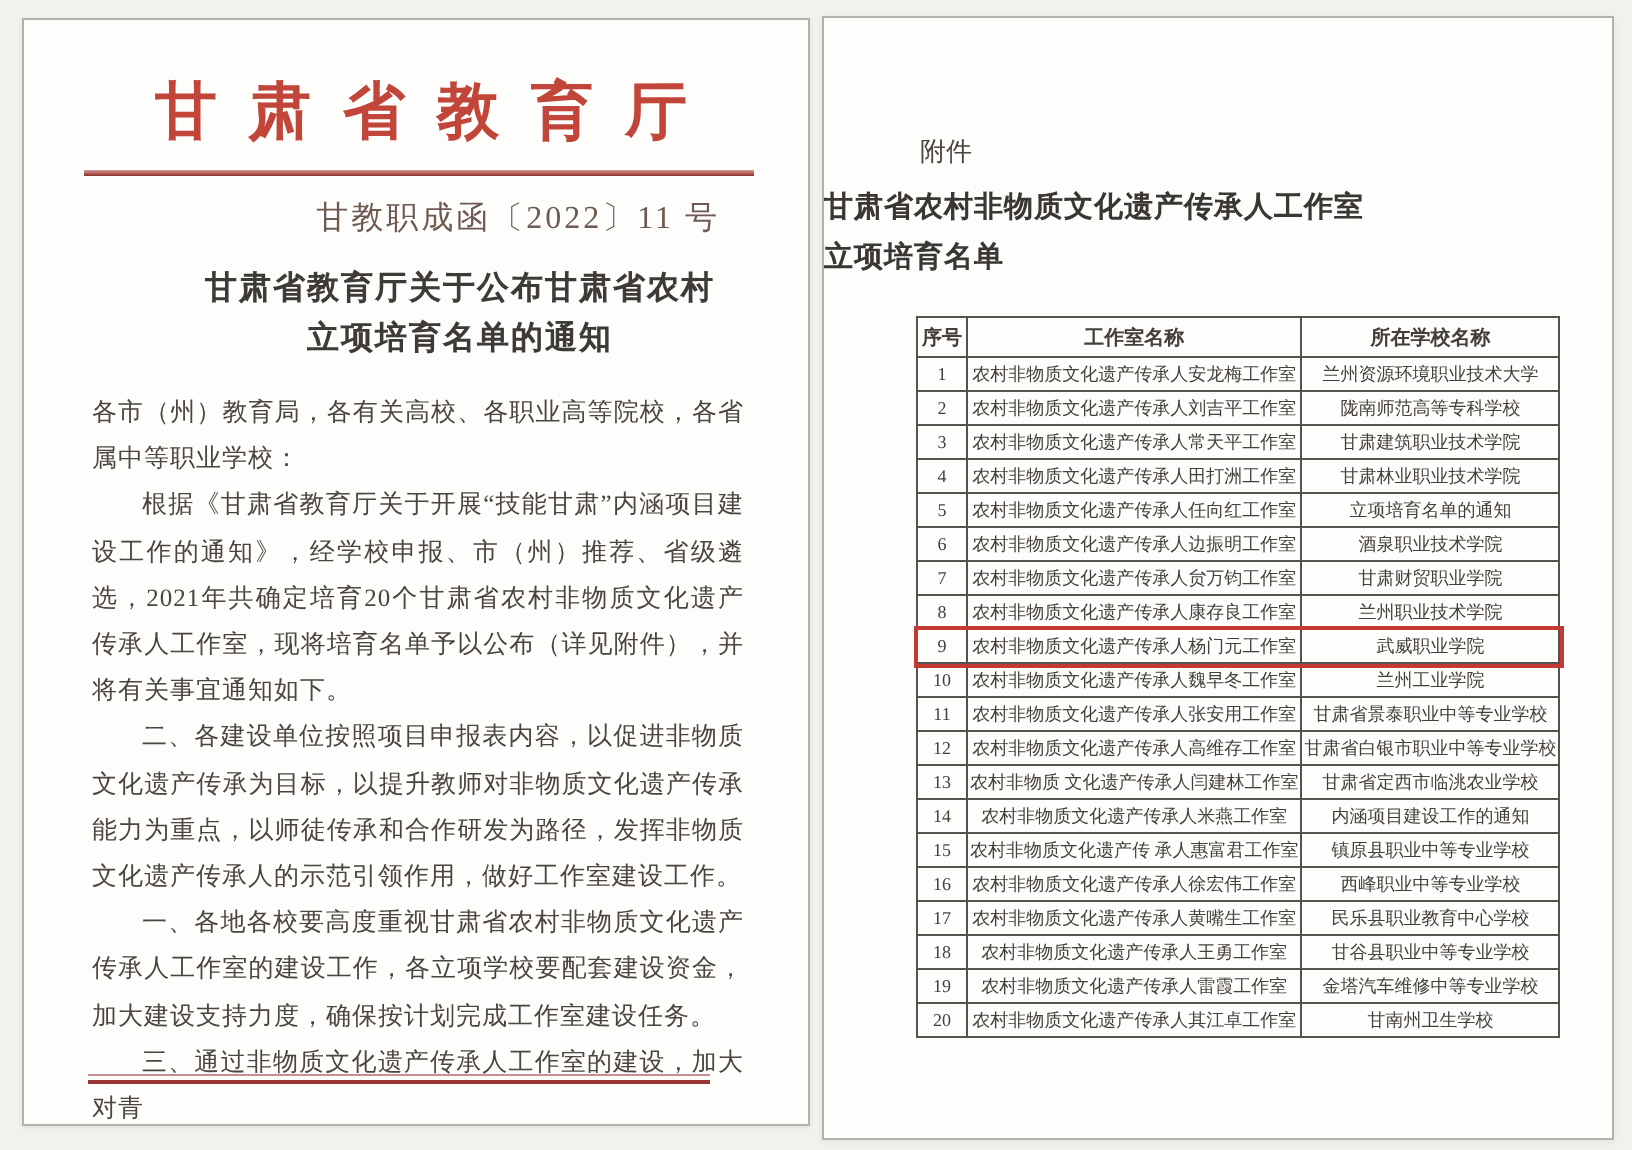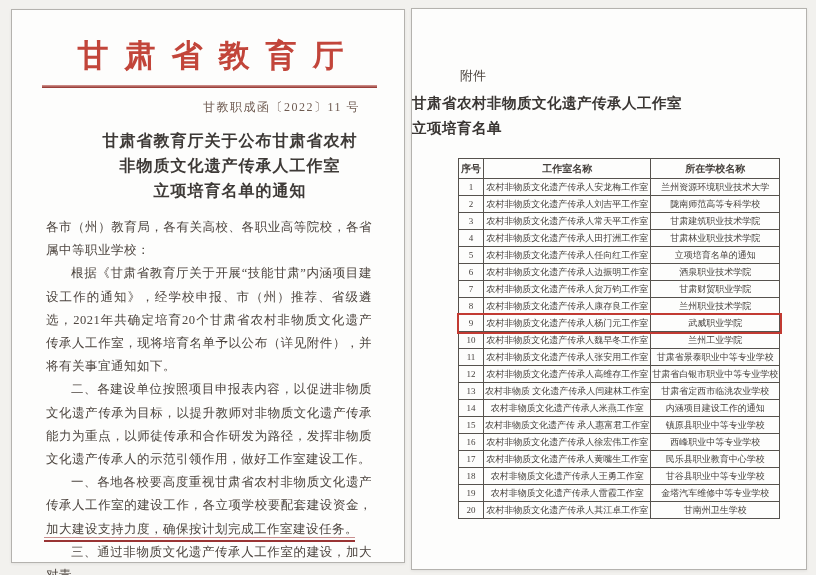--- a/index.html
+++ b/index.html
@@ -22,21 +22,21 @@
     margin-top:25px;text-align:center;color:#c2453a;
     font-size:31px;font-weight:bold;letter-spacing:16px;padding-left:21px;
     white-space:nowrap;
   }
   .rule-top{
     margin:8px 27px 0 30px;height:3px;
     background:linear-gradient(to bottom,#d69b96,#8f2e29);
   }
   .doc-number{
     margin-top:11px;text-align:right;padding-right:44px;
-    font-size:12px;color:#6e5a50;letter-spacing:1.5px;
+    font-size:16px;color:#6e5a50;letter-spacing:1.5px;
   }
   .doc-title{
     margin-top:12px;text-align:center;font-size:16px;font-weight:bold;
     color:#3e3a37;line-height:25px;letter-spacing:1px;padding-left:44px;
   }
   .body-text{
     margin:13px 32px 0 34px;font-size:12.5px;line-height:23.2px;
     color:#4c443e;text-align:justify;letter-spacing:.5px;
   }
   .body-text p{margin:0;}
@@ -69,21 +69,20 @@
 </style>
 </head>
 <body>
 
 <div class="page" id="page-left">
   <div class="agency">甘肃省教育厅</div>
   <div class="rule-top"></div>
   <div class="doc-number">甘教职成函〔2022〕11 号</div>
   <div class="doc-title">
     <div>甘肃省教育厅关于公布甘肃省农村</div>
-    <div>非物质文化遗产传承人工作室</div>
     <div>立项培育名单的通知</div>
   </div>
   <div class="body-text">
       <p>各市（州）教育局，各有关高校、各职业高等院校，各省属中等职业学校：</p>
       <p class="indent">根据《甘肃省教育厅关于开展“技能甘肃”内涵项目建设工作的通知》，经学校申报、市（州）推荐、省级遴选，2021年共确定培育20个甘肃省农村非物质文化遗产传承人工作室，现将培育名单予以公布（详见附件），并将有关事宜通知如下。</p>
       <p class="indent">二、各建设单位按照项目申报表内容，以促进非物质文化遗产传承为目标，以提升教师对非物质文化遗产传承能力为重点，以师徒传承和合作研发为路径，发挥非物质文化遗产传承人的示范引领作用，做好工作室建设工作。</p>
       <p class="indent">一、各地各校要高度重视甘肃省农村非物质文化遗产传承人工作室的建设工作，各立项学校要配套建设资金，加大建设支持力度，确保按计划完成工作室建设任务。</p>
       <p class="indent">三、通过非物质文化遗产传承人工作室的建设，加大对青</p>
     </div>
   <div class="rule-bottom"></div>

